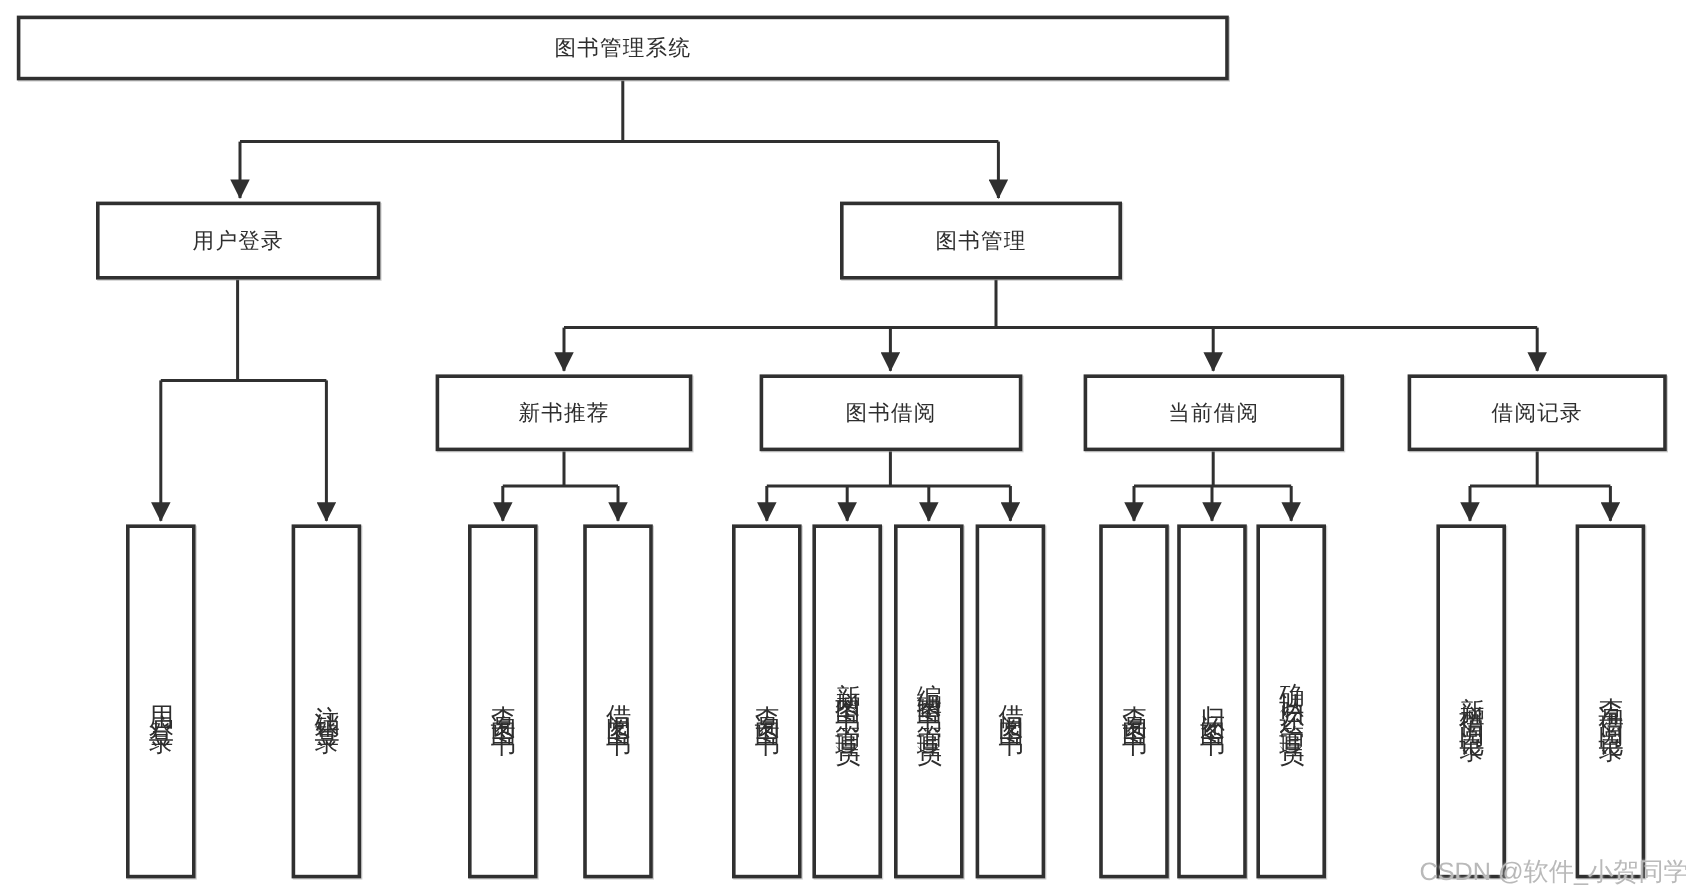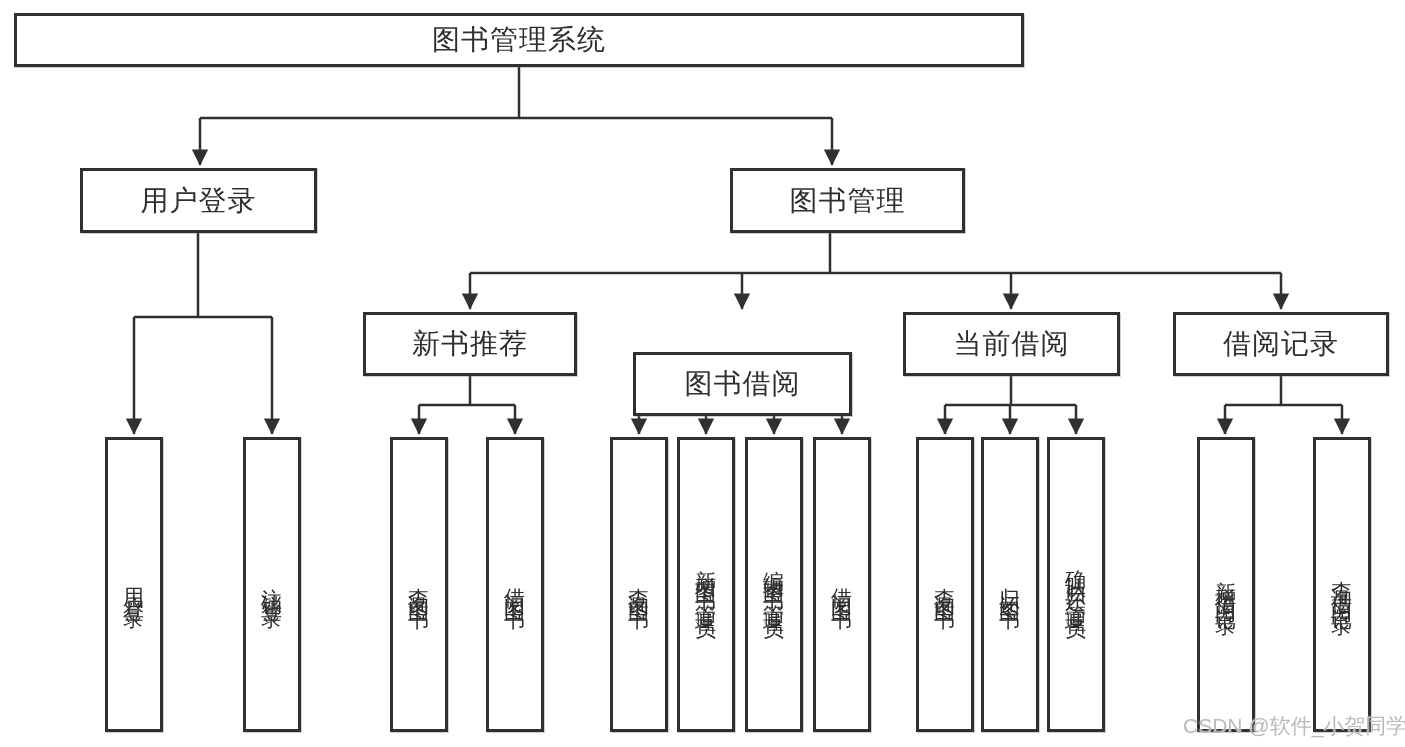--- a/index.html
+++ b/index.html
@@ -18,21 +18,21 @@
   }
   .node {
     position: absolute;
     box-sizing: border-box;
     border: 3px solid #303030;
     background: #ffffff;
     display: flex;
     align-items: center;
     justify-content: center;
     color: #2e2e2e;
-    font-size: 28px;
+    font-size: 18px;
     letter-spacing: 1px;
     box-shadow: 1px 1px 0 rgba(120,120,120,0.35);
   }
   .leaf {
     position: absolute;
     box-sizing: border-box;
     border: 3px solid #303030;
     background: #ffffff;
     display: flex;
     align-items: center;
@@ -105,28 +105,28 @@
     <line x1="1342" y1="405" x2="1342" y2="434" stroke="#303030" stroke-width="2.5" marker-end="url(#ah)"></line>
   </svg>
 
   <div class="node" style="left:14px; top:13px; width:1010px; height:54px;">
     <span>图书管理系统</span>
   </div>
 
   <div class="node" style="left:80px; top:168px; width:237px; height:65px;">
     <span>用户登录</span>
   </div>
-  <div class="node" style="left:730px; top:168px; width:235px; height:65px;">
+  <div class="node" style="left:700px; top:168px; width:235px; height:65px;">
     <span>图书管理</span>
   </div>
 
   <div class="node" style="left:363px; top:312px; width:214px; height:64px;font-family:Liberation Serif, serif;">
     <span>新书推荐</span>
   </div>
-  <div class="node" style="left:633px; top:312px; width:219px; height:64px;margin-top:40px;">
+  <div class="node" style="left:633px; top:312px; width:219px; height:64px;">
     <span>图书借阅</span>
   </div>
   <div class="node" style="left:1173px; top:312px; width:216px; height:64px;">
     <span>借阅记录</span>
   </div>
   <div class="node" style="left:903px; top:312px; width:217px; height:64px;">
     <span>当前借阅</span>
   </div>
 
   <div class="leaf" style="left:105px; top:437px; width:58px; height:295px;">

